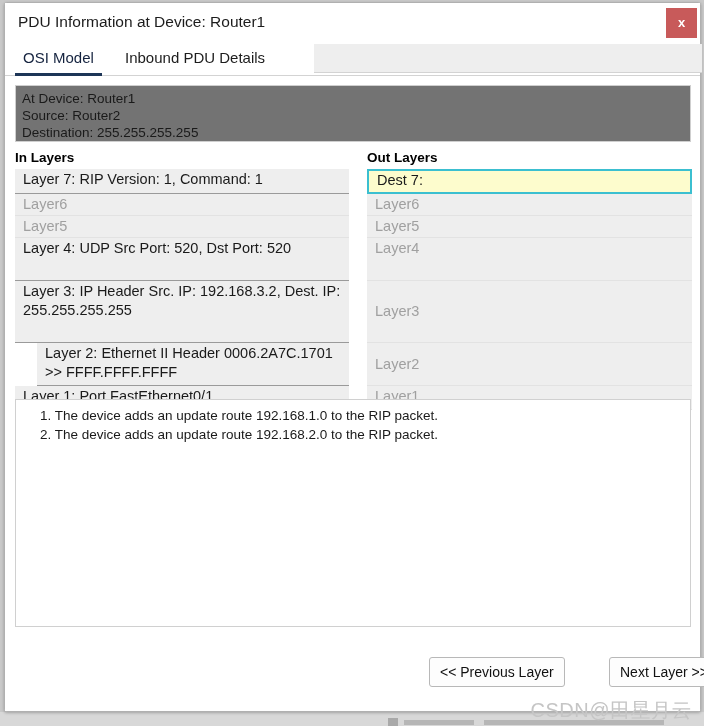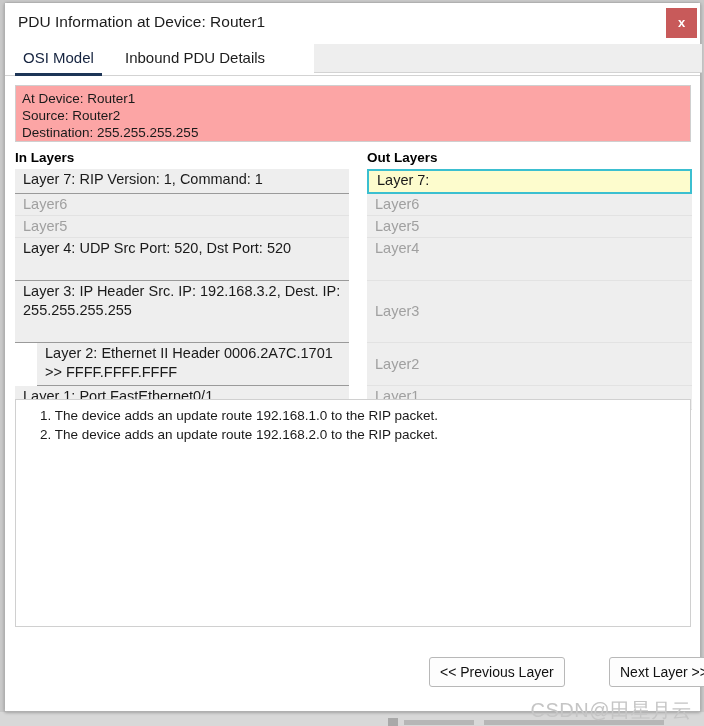--- a/index.html
+++ b/index.html
@@ -103,21 +103,21 @@
     width: 695px;
     height: 635px;
     background: #ffffff;
   }
 
   
   .infobox {
     position: absolute;
     left: 10px; top: 9px;
     width: 676px; height: 57px;
-    background: #fca5a5;
+    background: #737373;
     border: 1px solid #cfcfcf;
     padding: 4px 6px 0 6px;
   }
   .infobox div {
     font-size: 13.5px;
     color: #1a1a1a;
     line-height: 17px;
     white-space: nowrap;
   }
 
@@ -259,21 +259,21 @@
         <div class="layer-row" style="height:43px;margin-left:22px;">Layer 2: Ethernet II Header 0006.2A7C.1701 &gt;&gt; FFFF.FFFF.FFFF</div>
         <div class="layer-row" style="height:24px;">Layer 1: Port FastEthernet0/1</div>
         <div class="chevron">
           <svg width="38" height="12" viewBox="0 0 38 12">
             <polygon points="19,1 37,11 1,11" fill="#f0f0f0" stroke="#b5b5b5" stroke-width="1"></polygon>
           </svg>
         </div>
       </div>
 
       <div class="layer-panel panel-out">
-        <div class="layer-row selected" style="height:25px;">Layer 7:</div>
+        <div class="layer-row selected" style="height:25px;">Dest 7:</div>
         <div class="layer-row dim" style="height:22px;">Layer6</div>
         <div class="layer-row dim" style="height:22px;">Layer5</div>
         <div class="layer-row dim" style="height:43px;">Layer4</div>
         <div class="layer-row dim" style="height:62px;padding-top:21px;">Layer3</div>
         <div class="layer-row dim" style="height:43px;padding-top:12px;">Layer2</div>
         <div class="layer-row dim" style="height:24px;">Layer1</div>
       </div>
 
       <div class="descbox" style="top:323px; height:228px;padding-left:24px;">
         <div class="line">1. The device adds an update route 192.168.1.0 to the RIP packet.</div>

